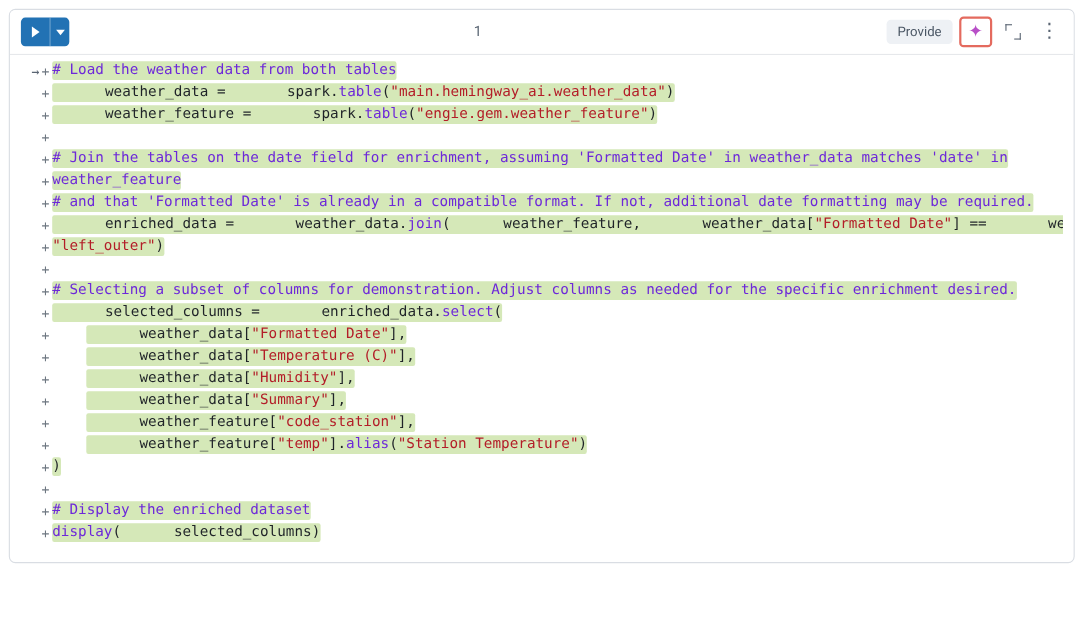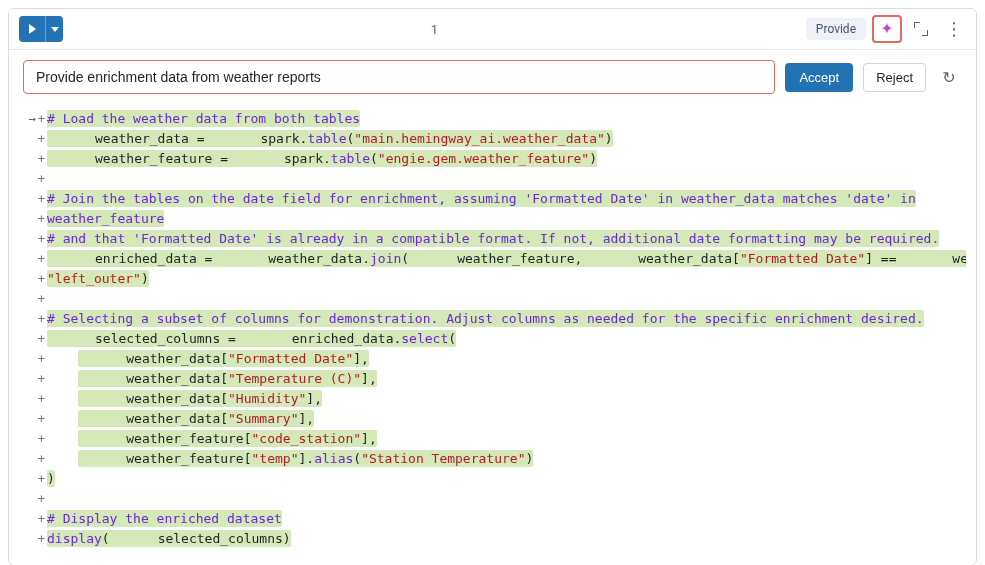--- a/index.html
+++ b/index.html
@@ -180,28 +180,20 @@
         <span class="sparkle">✦</span>
       </div>
     <div class="icon-btn">
         <div class="expand-ic"></div>
       </div>
     <div class="icon-btn dots">
         <span>⋮</span>
       </div>
   </div>
 
-  <div class="prompt-row">
-    <input class="prompt-input" value="Provide enrichment data from weather reports" style="">
-    <button class="accept-btn">Accept</button>
-    <button class="reject-btn">Reject</button>
-    <div class="refresh-btn">
-        <span>↻</span>
-      </div>
-  </div>
 
   <div class="code-area">
     <div class="gutter" id="gutter">
         <div class="gline">
           <span class="arrow">→</span>
           <span class="plus">+</span>
         </div>
         <div class="gline">
           <span class="plus">+</span>
         </div>

